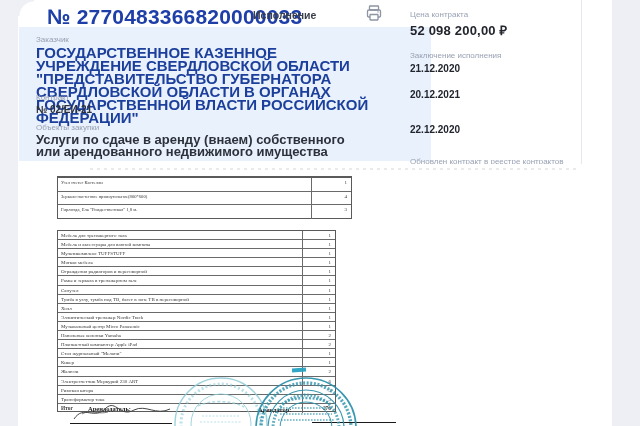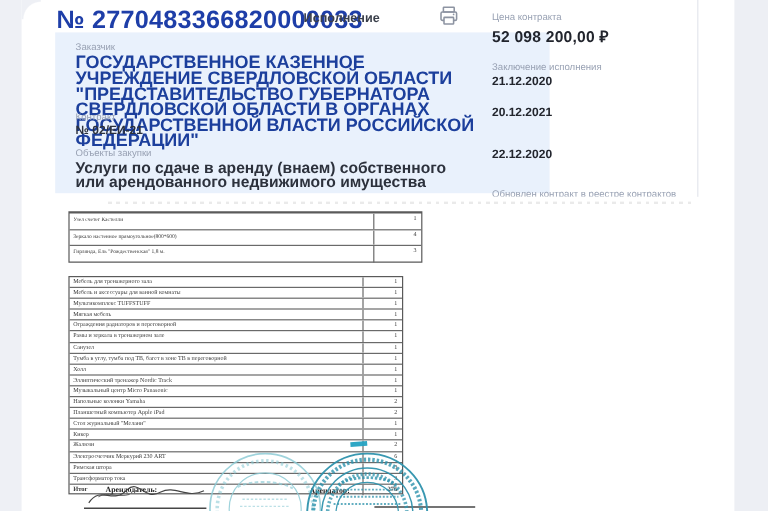--- a/index.html
+++ b/index.html
@@ -13,21 +13,21 @@
   .panel-divider{position:absolute;left:581px;top:0;width:1px;height:190px;background:#e4e7ed;}
 
   
   .contract-number{position:absolute;left:47px;top:5px;font-size:21px;font-weight:bold;
                    color:#1e3ea8;letter-spacing:.2px;}
   .status-label{position:absolute;left:213px;top:9px;font-size:10.5px;font-weight:bold;color:#3a3f4a;padding-left:40px;}
   .print-btn{position:absolute;left:365px;top:4px;width:18px;height:18px;cursor:pointer;border:none;
              background:transparent;padding:0;}
 
   
-  .customer-card{position:absolute;left:46px;top:27px;width:412px;height:134px;
+  .customer-card{position:absolute;left:19px;top:27px;width:412px;height:134px;
                  background:#e9f1fc;border-radius:0;}
   .field-label{font-size:8px;color:#98a1b3;}
   .customer-card .field-label{position:absolute;}
   .lbl-customer{left:17px;top:8px;}
   .customer-name{position:absolute;left:17px;top:19px;width:336px;font-size:15px;font-weight:bold;
                  color:#1c3f9c;line-height:13px;}
   .lbl-contract{left:17px;top:66px;}
   .contract-value{position:absolute;left:17px;top:77px;font-size:10px;font-weight:bold;color:#2c313c;}
   .lbl-objects{left:17px;top:96px;}
   .objects-value{position:absolute;left:17px;top:107px;width:336px;font-size:13px;font-weight:bold;

